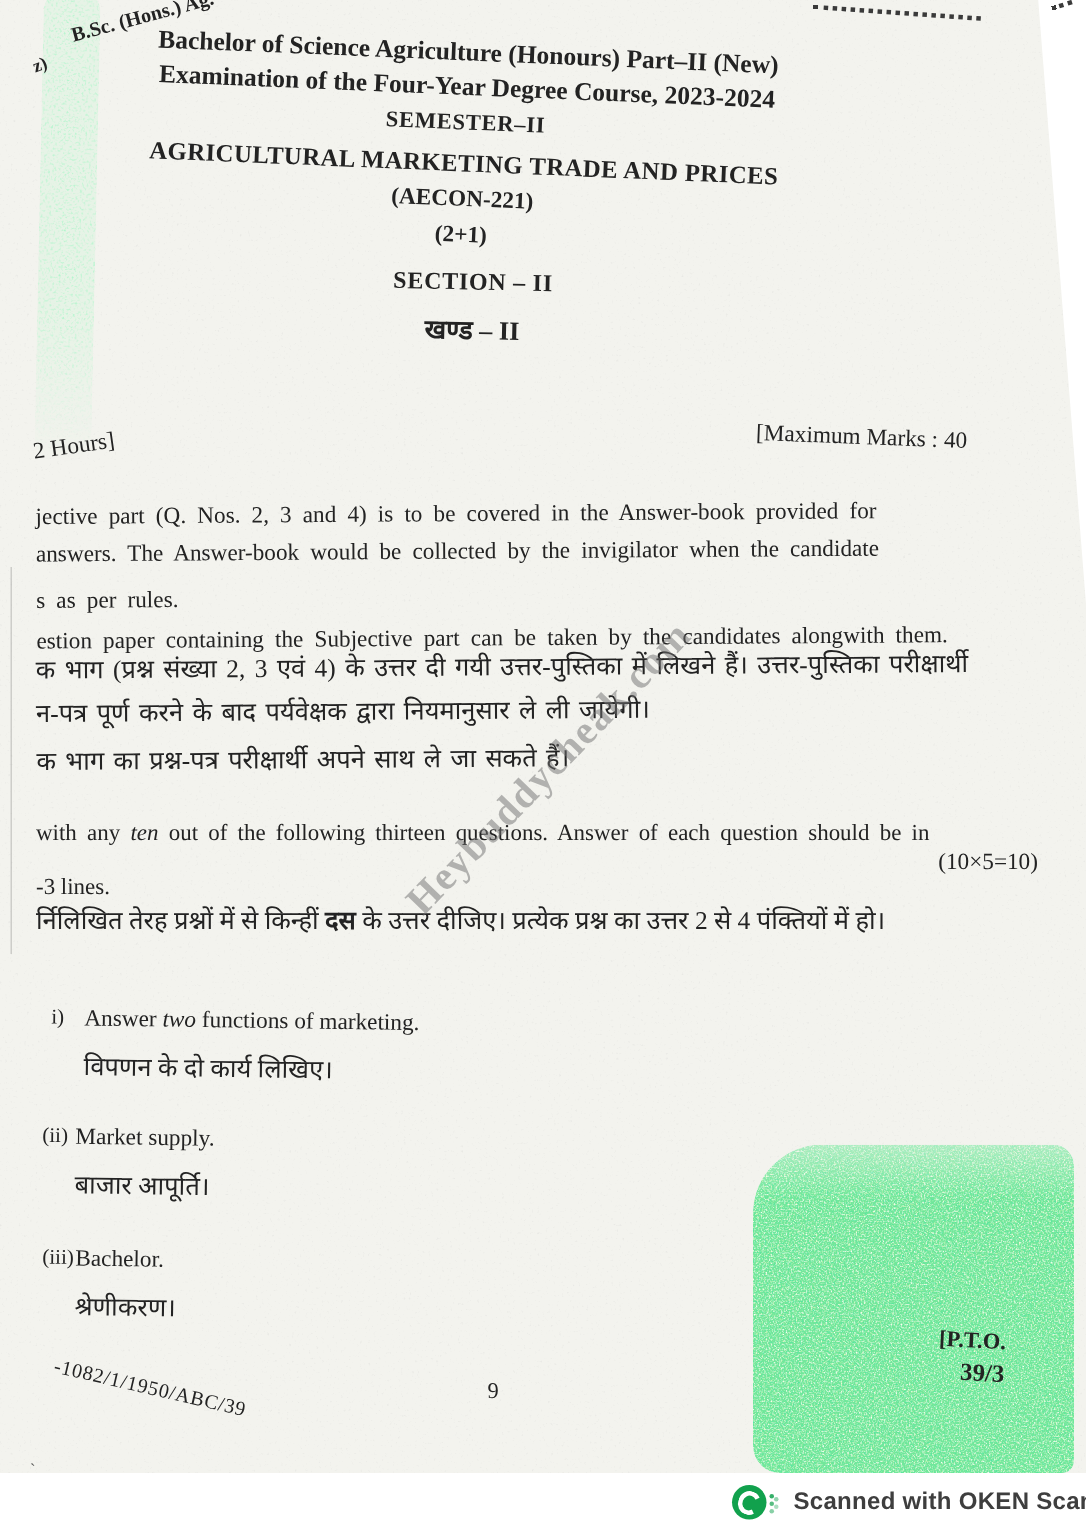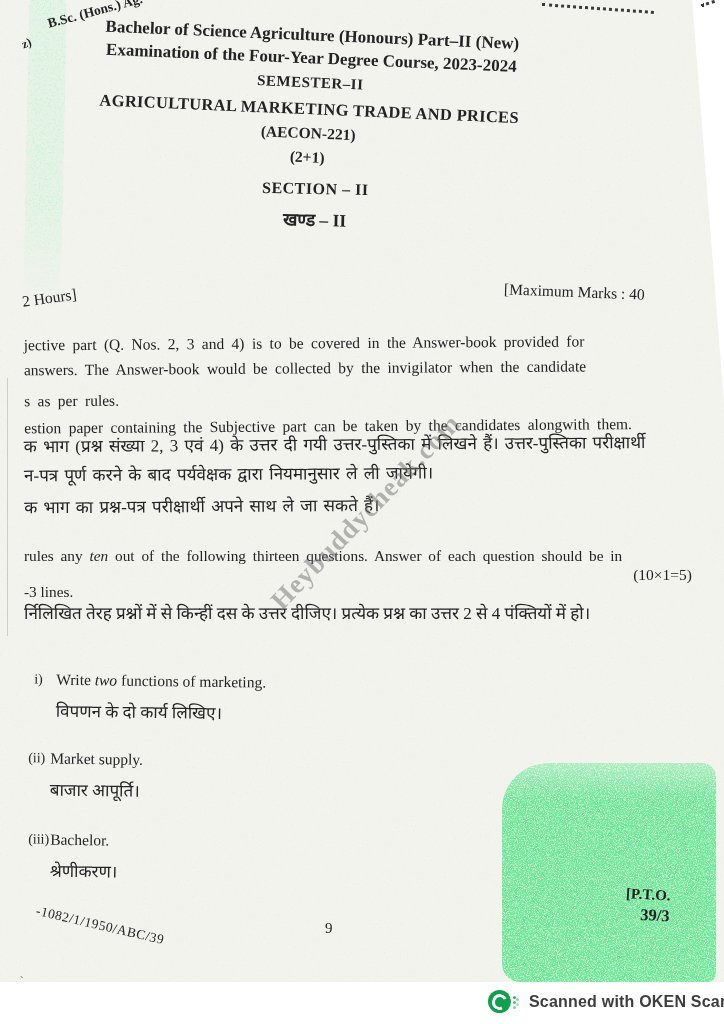--- a/index.html
+++ b/index.html
@@ -54,21 +54,21 @@
   .hi{font-family:"Liberation Serif","DejaVu Sans",serif;}
   .para-hi{left:24px;top:430px;width:668px;transform:rotate(-.4deg);font-size:17px;word-spacing:2px;}
   .para-hi .hln1,.para-hi .hln2{line-height:29px;}
   .para-hi .hln3{line-height:29px;margin-top:3px;}
 
   .note-1{left:24px;top:547px;width:668px;font-size:15.3px;word-spacing:3px;}
   .note-marks{left:540px;top:566px;width:152px;text-align:right;font-size:15.5px;}
   .note-2{left:24px;top:583px;font-size:15.3px;text-align:center;}
   .note-hi{left:24px;top:601px;width:668px;font-size:17px;}
   .it{font-style:italic;}
-  .bd{font-weight:normal;}
+  .bd{font-weight:bold;}
 
   
   .q{display:flex;align-items:flex-start;transform:rotate(.8deg);}
   .q-marker{width:22px;font-size:14px;padding-top:2px;}
   .q-en{font-size:15.5px;line-height:20px;}
   .q-hi{font-size:17px;margin-top:9px;font-family:"Liberation Serif","DejaVu Sans",serif;}
   .q1{left:34px;top:671px;}
   .q2{left:28px;top:749px;}
   .q3{left:28px;top:830px;}
 
@@ -180,29 +180,29 @@
     <div class="ln3">s as per rules.</div>
     <div class="ln4">estion paper containing the Subjective part can be taken by the candidates alongwith them.</div>
   </div>
 
   <div class="abs para-hi hi">
     <div class="hln1">क भाग (प्रश्न संख्या 2, 3 एवं 4) के उत्तर दी गयी उत्तर-पुस्तिका में लिखने हैं। उत्तर-पुस्तिका परीक्षार्थी</div>
     <div class="hln2">न-पत्र पूर्ण करने के बाद पर्यवेक्षक द्वारा नियमानुसार ले ली जायेगी।</div>
     <div class="hln3">क भाग का प्रश्न-पत्र परीक्षार्थी अपने साथ ले जा सकते हैं।</div>
   </div>
 
-  <div class="abs note-1"><span>rules any </span><span class="it">ten</span><span> out of the following thirteen questions. Answer of each question should be in</span></div>
-  <div class="abs note-marks">(10×1=5)</div>
+  <div class="abs note-1"><span>with any </span><span class="it">ten</span><span> out of the following thirteen questions. Answer of each question should be in</span></div>
+  <div class="abs note-marks">(10×5=10)</div>
   <div class="abs note-2">-3 lines.</div>
   <div class="abs note-hi hi"><span>र्निलिखित तेरह प्रश्नों में से किन्हीं </span><span class="bd">दस</span><span> के उत्तर दीजिए। प्रत्येक प्रश्न का उत्तर 2 से 4 पंक्तियों में हो।</span></div>
 
   <div class="abs q q1">
     <span class="q-marker">i)</span>
     <div class="q-body">
-      <div class="q-en"><span>Write </span><span class="it">two</span><span> functions of marketing.</span></div>
+      <div class="q-en"><span>Answer </span><span class="it">two</span><span> functions of marketing.</span></div>
       <div class="q-hi">विपणन के दो कार्य लिखिए।</div>
     </div>
   </div>
 
   <div class="abs q q2">
     <span class="q-marker">(ii)</span>
     <div class="q-body">
       <div class="q-en">Market supply.</div>
       <div class="q-hi">बाजार आपूर्ति।</div>
     </div>

